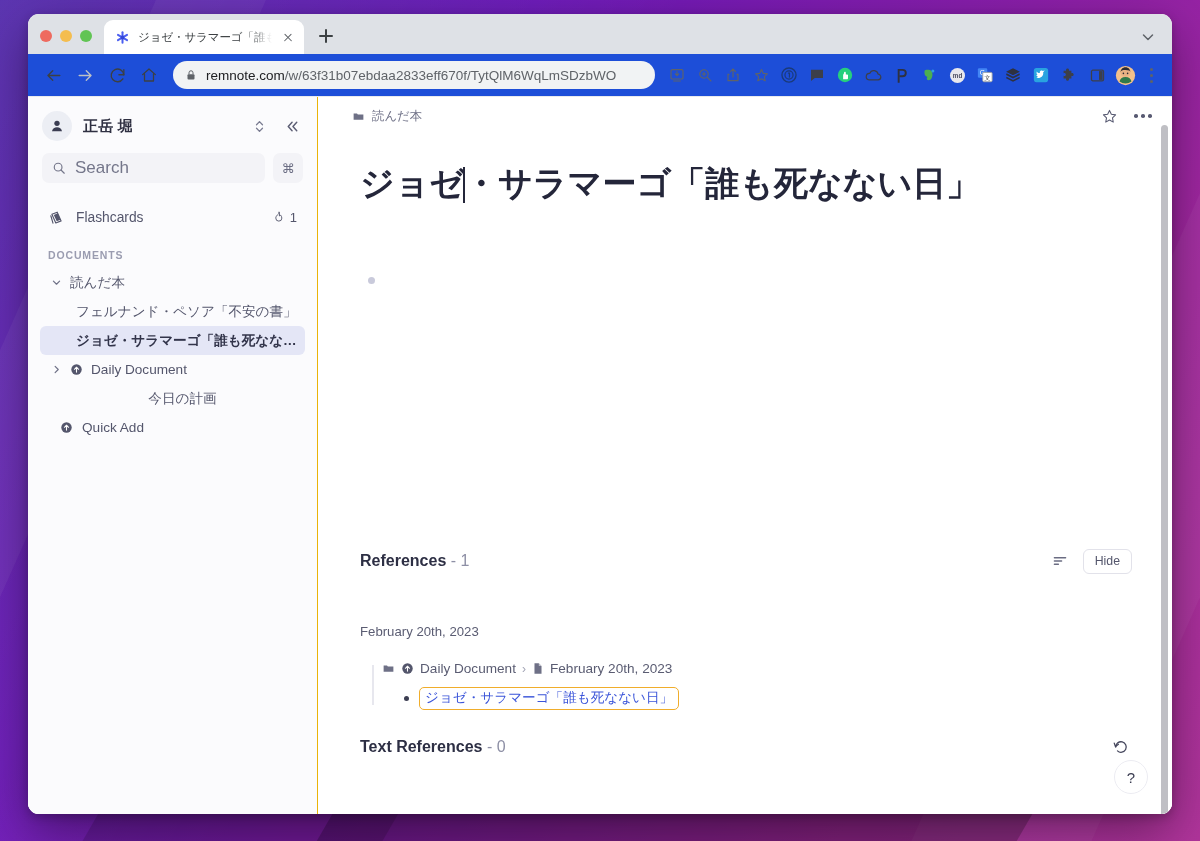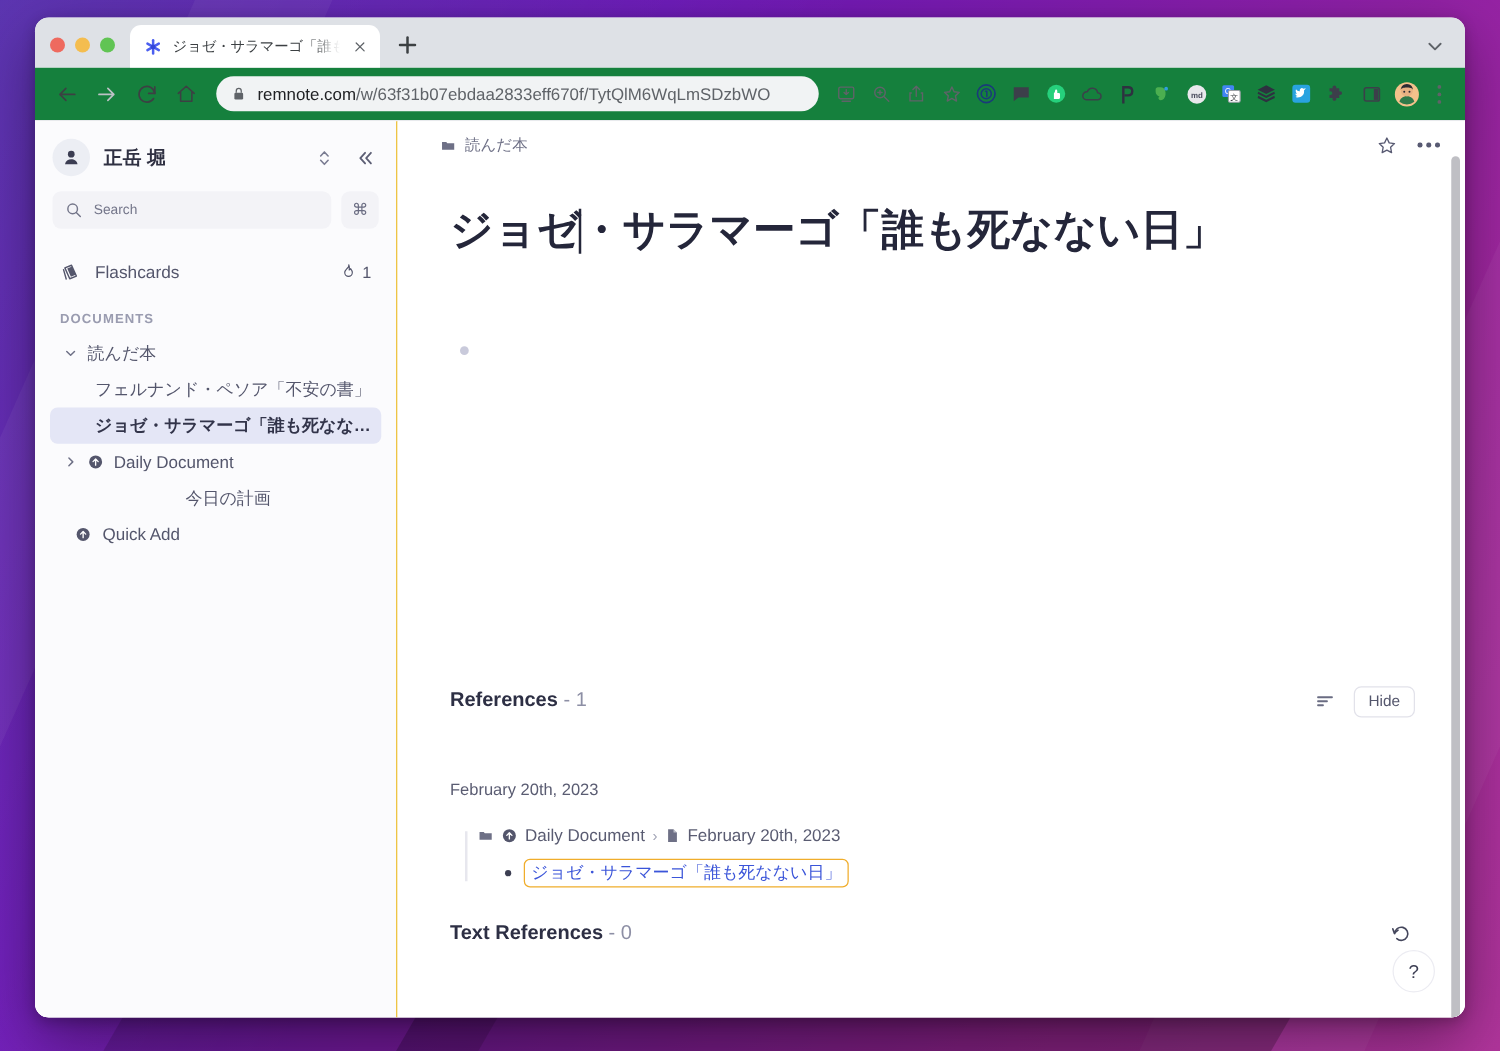--- a/index.html
+++ b/index.html
@@ -72,21 +72,21 @@
     content: ""; position: absolute; background: #3c4043; border-radius: 1px;
   }
   .newtab::before { left: 7px; top: 13.2px; width: 14px; height: 1.6px; }
   .newtab::after  { left: 13.2px; top: 7px; width: 1.6px; height: 14px; }
   .tab-chevron {
     position: absolute; right: 16px; bottom: 9px; width: 16px; height: 16px;
   }
 
   
   .toolbar {
-    height: 42px; background: #15803d; display: flex; align-items: center;
+    height: 42px; background: #1d4ed8; display: flex; align-items: center;
     padding: 0 10px; flex: 0 0 42px; gap: 2px;
   }
   .navbtn { width: 30px; height: 30px; display: flex; align-items: center; justify-content: center; }
   .omnibox {
     flex: 1 1 auto; height: 28px; background: #f1f3f4; border-radius: 14px;
     display: flex; align-items: center; padding: 0 12px; gap: 9px;
     margin: 0 7px; min-width: 0;
   }
   .omnibox .url { font-size: 13.5px; color: #202124; white-space: nowrap; overflow: hidden; }
   .omnibox .url .dim { color: #5f6368; }
@@ -111,21 +111,21 @@
     display: flex; align-items: center; justify-content: center; flex: 0 0 30px;
   }
   .user-name { font-size: 15px; font-weight: 700; color: #2f3042; flex: 1 1 auto; letter-spacing: .2px;}
   .ic-btn { width: 22px; height: 22px; display: flex; align-items: center; justify-content: center; }
 
   .search-row { display: flex; align-items: center; gap: 8px; padding: 2px 14px 0 14px; }
   .search-box {
     flex: 1 1 auto; height: 30px; background: #f3f3f7; border-radius: 7px;
     display: flex; align-items: center; gap: 9px; padding: 0 10px;
   }
-  .search-box .ph { font-size: 11px; color: #74768a; }
+  .search-box .ph { font-size: 17px; color: #74768a; }
   .cmd-key {
     width: 30px; height: 30px; background: #f3f3f7; border-radius: 7px;
     display: flex; align-items: center; justify-content: center; flex: 0 0 30px;
     font-size: 13px; color: #6a6c82;
   }
 
   .flash-row {
     display: flex; align-items: center; gap: 11px; margin: 20px 14px 0 14px;
     height: 28px; padding: 0 6px; border-radius: 6px;
   }

